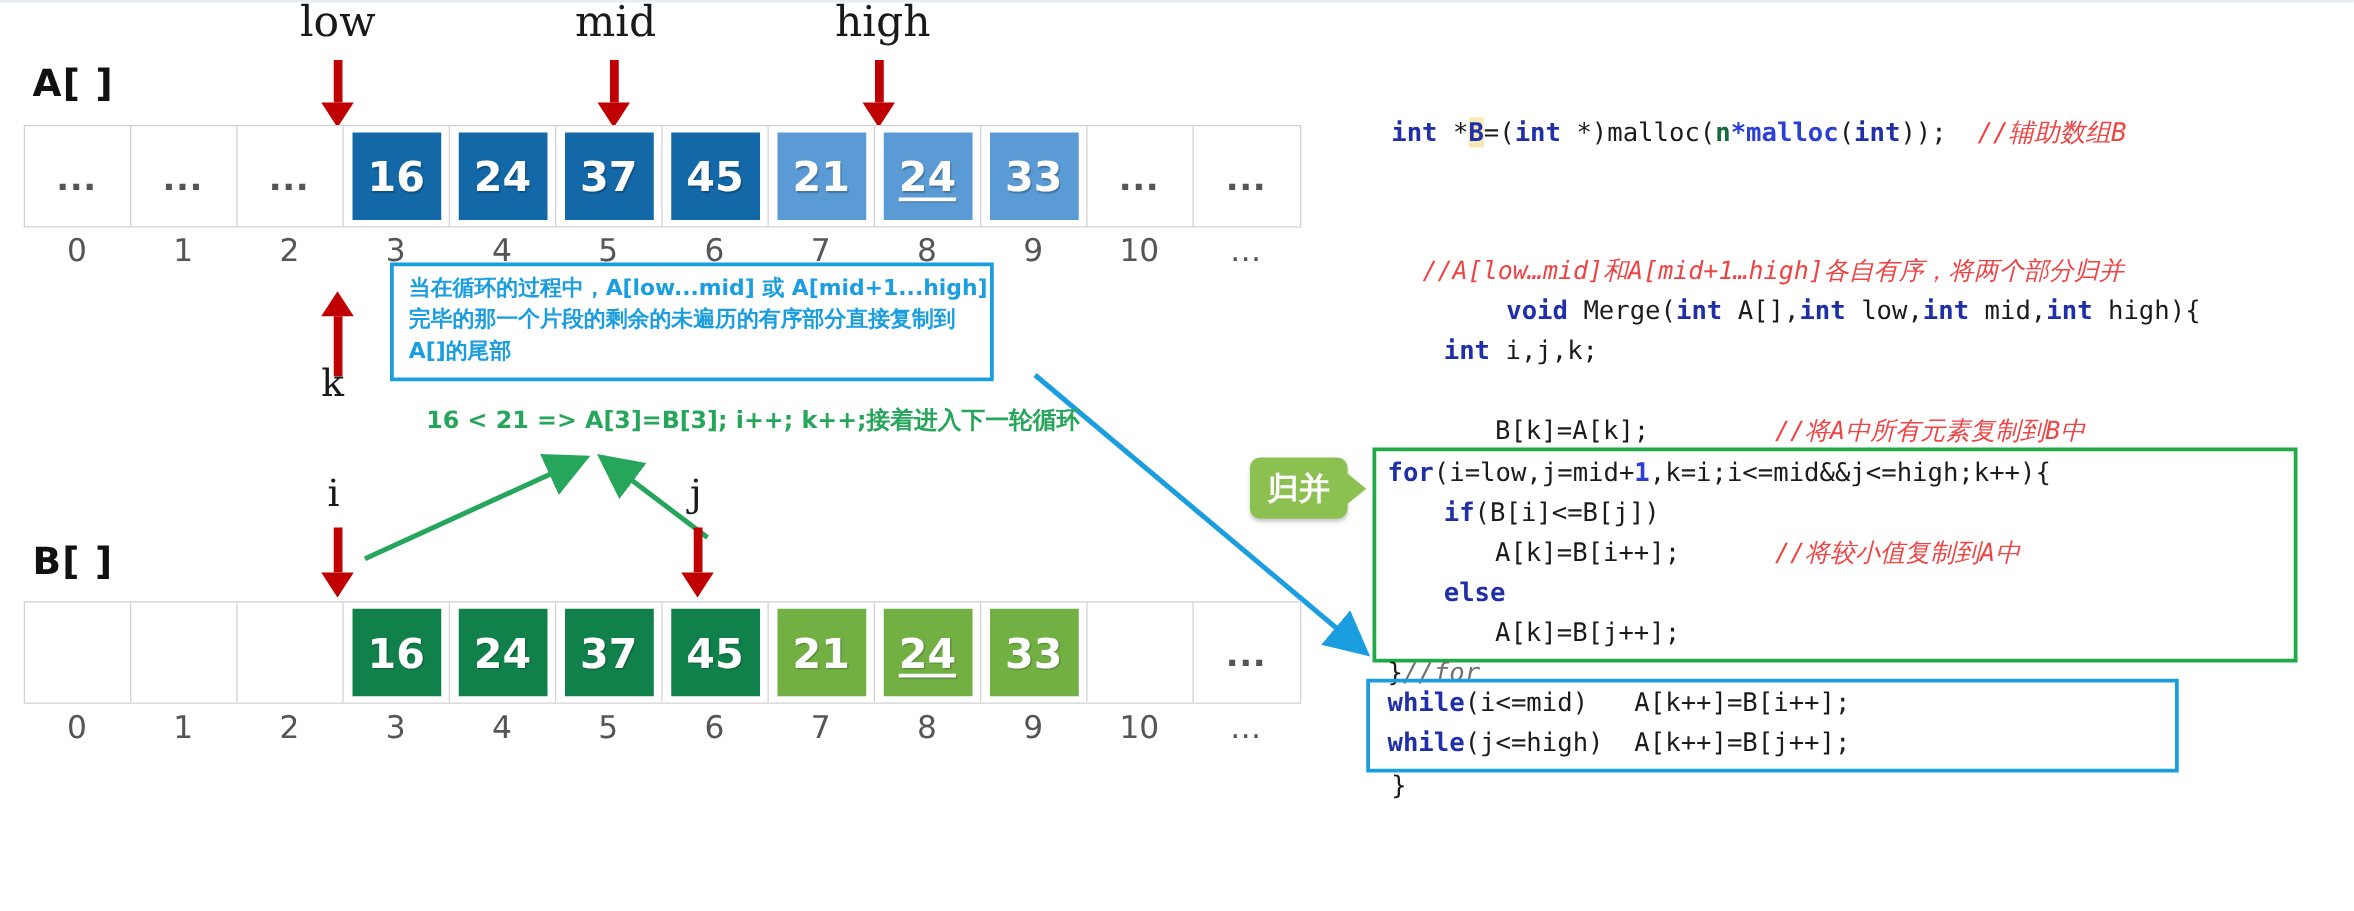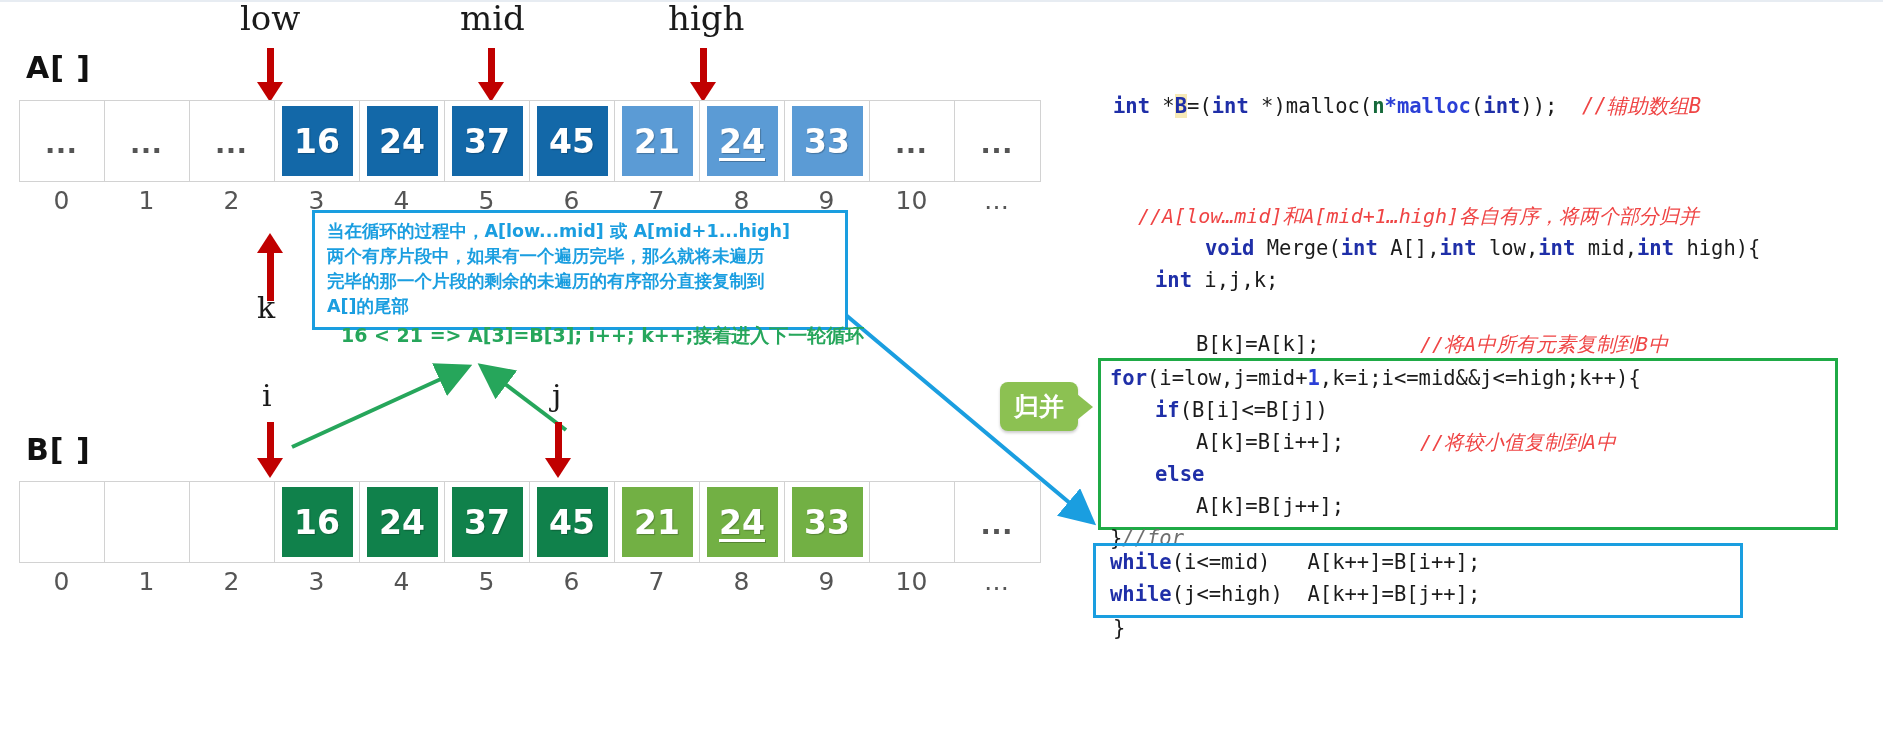--- a/index.html
+++ b/index.html
@@ -247,23 +247,22 @@
       <span class="idx">…</span>
     </div>
   </div>
 
   <div class="ptr" style="left:257px;top:233px;">
     <div class="head-up"></div>
     <div class="shaft" style="height:48px;"></div>
   </div>
   <div class="ptr-name small" style="left:257px;top:290px;">k</div>
 
-  <div class="note-blue" style="left:312px;top:210px;width:536px;">
+  <div class="note-blue" style="left:312px;top:210px;width:483px;">
     <div>当在循环的过程中，A[low...mid] 或 A[mid+1...high]</div>
-    <div>两个有序片段中，如果有一个遍历完毕，那么就将未遍历</div>
     <div>完毕的那一个片段的剩余的未遍历的有序部分直接复制到</div>
     <div>A[]的尾部</div>
   </div>
 
   <div class="eq-green" style="left:341px;top:323px;text-align:center;">16 &lt; 21 =&gt; A[3]=B[3]; i++; k++;接着进入下一轮循环</div>
 
   <div class="arr-label abs" style="left:26px;top:432px;">B[ ]</div>
 
   <div class="ptr-name small" style="left:262px;top:378px;">i</div>
   <div class="ptr-name small" style="left:552px;top:378px;">j</div>
@@ -331,21 +330,21 @@
   <div class="code" style="left:1170px;top:232px;margin-left:35px;"><span class="kw">void</span><span> Merge(</span><span class="kw">int</span><span> A[],</span><span class="kw">int</span><span> low,</span><span class="kw">int</span><span> mid,</span><span class="kw">int</span><span> high){</span></div>
 
   <div class="code" style="left:1155px;top:264px;"><span class="kw">int</span><span> i,j,k;</span></div>
 
 
   <div class="code" style="left:1196px;top:328px;text-align:right;"><span>B[k]=A[k];</span></div>
   <div class="code cm" style="left:1420px;top:328px;font-size:20px;">//将A中所有元素复制到B中</div>
 
   <div class="box-green" style="left:1098px;top:358px;width:740px;height:172px;"></div>
 
-  <div class="tag-green" style="left:1000px;top:366px;margin-top:16px;">归并</div>
+  <div class="tag-green" style="left:1000px;top:366px;">归并</div>
 
   <div class="code" style="left:1110px;top:362px;"><span class="kw">for</span><span>(i=low,j=mid+</span><span class="num">1</span><span>,k=i;i&lt;=mid&amp;&amp;j&lt;=high;k++){</span></div>
 
   <div class="code" style="left:1155px;top:394px;"><span class="kw">if</span><span>(B[i]&lt;=B[j])</span></div>
 
   <div class="code" style="left:1196px;top:426px;"><span>A[k]=B[i++];</span></div>
   <div class="code cm" style="left:1420px;top:426px;font-size:20px;">//将较小值复制到A中</div>
 
   <div class="code" style="left:1155px;top:458px;text-align:center;"><span class="kw">else</span></div>
 

